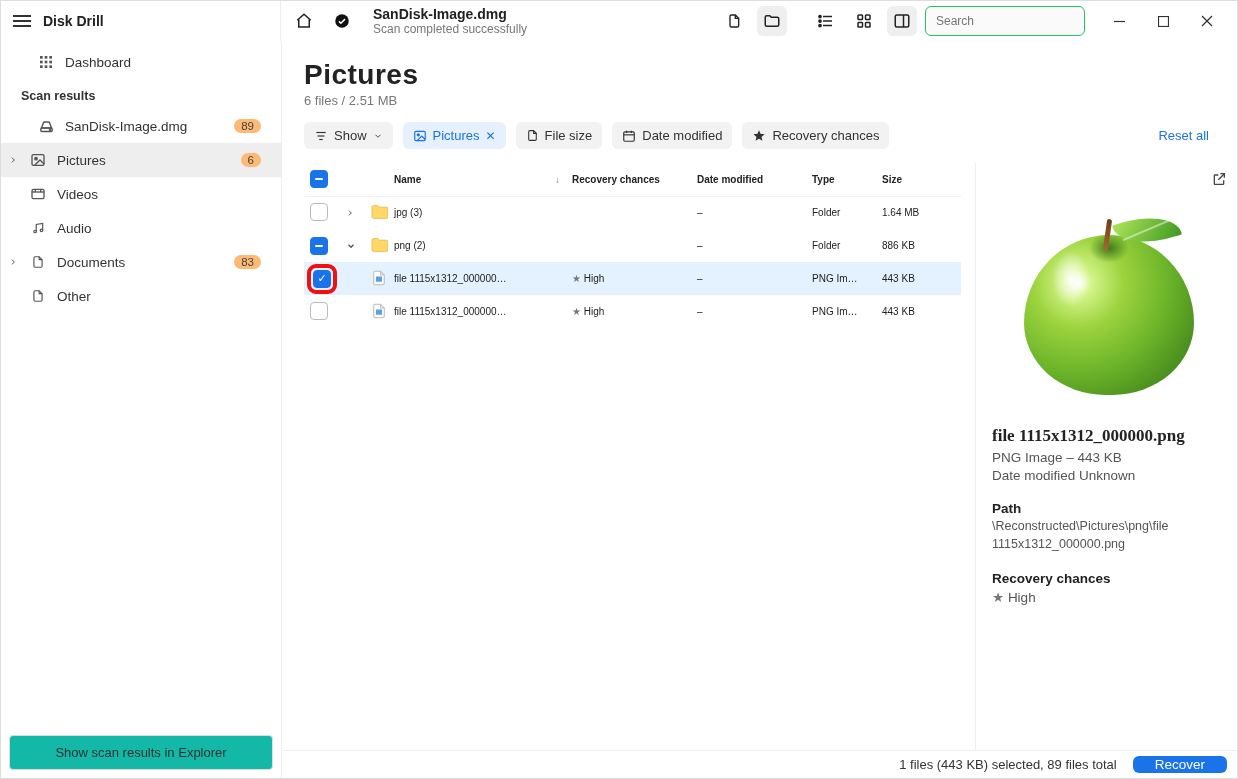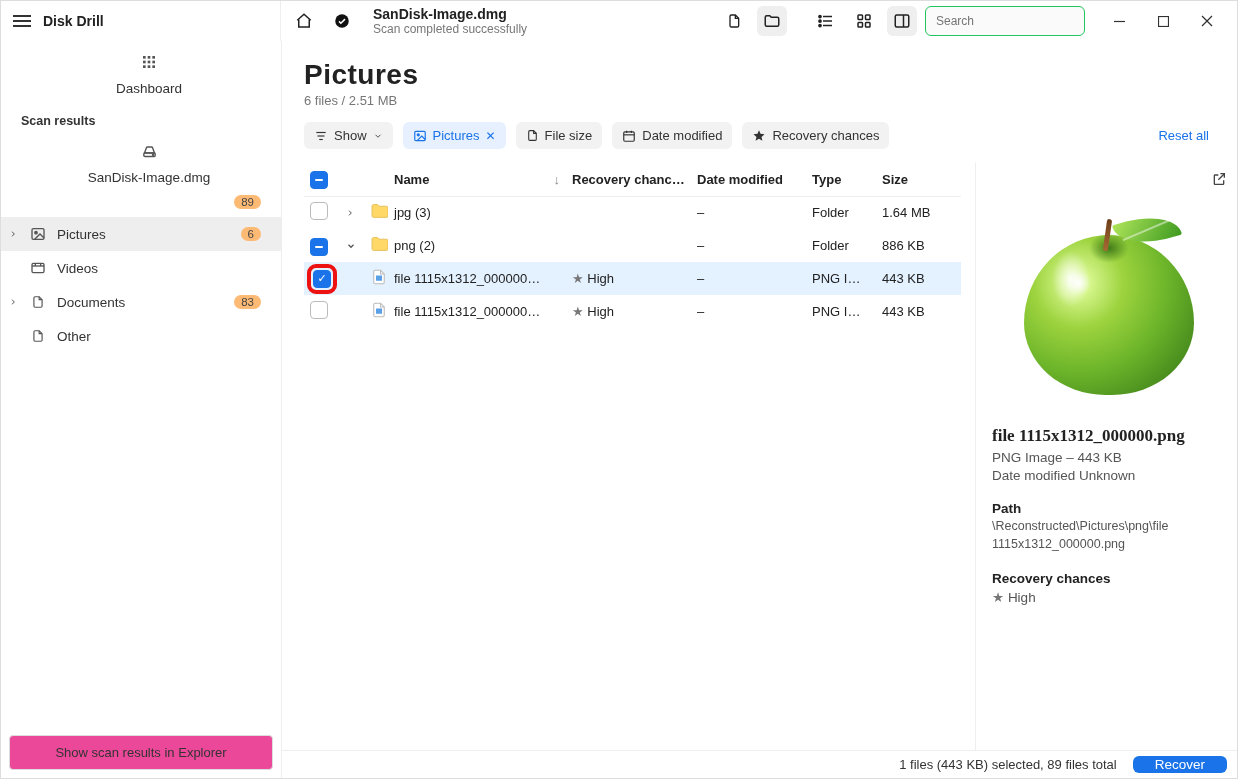--- a/index.html
+++ b/index.html
@@ -21,39 +21,39 @@
   .win-ctrls { display:flex; gap:0; margin-left:4px;}
   .win-ctrls .win { width:44px; height:30px; display:flex; align-items:center; justify-content:center; color:#333;}
 
   .body { flex:1; display:flex; overflow:hidden; }
   .sidebar { width:281px; border-right:1px solid #eee; display:flex; flex-direction:column; background:#fff;}
   .sidebar .section-label { font-size:12.5px; font-weight:600; color:#333; padding:10px 20px 6px;}
   .side-item { display:flex; align-items:center; gap:10px; padding:8px 20px; font-size:13.5px; color:#333; border-radius:0;}
   .side-item .badge { margin-left:auto; background:#fdba74; border-radius:10px; font-size:11.5px; padding:1px 7px; color:#444;}
   .side-item .chev { width:10px; color:#777; font-size:10px; }
   .side-item.lvl1 { padding-left:8px;}
-  .side-item.lvl2 { padding-left:36px;flex-direction:column;}
+  .side-item.lvl2 { padding-left:36px;}
   .side-item.active { background:#eeeeee;}
-  .sidebar .bottom-btn { margin:auto 8px 8px 8px; text-align:center; border:1px solid #ddd; padding:9px; border-radius:4px; font-size:13px; color:#333; background:#ec4899;}
+  .sidebar .bottom-btn { margin:auto 8px 8px 8px; text-align:center; border:1px solid #ddd; padding:9px; border-radius:4px; font-size:13px; color:#333; background:#14b8a6;}
   .side-icon { width:18px; height:18px; display:flex; align-items:center; justify-content:center; color:#555;}
 
   .main { flex:1; display:flex; flex-direction:column; overflow:hidden;}
   .header-area { padding:18px 22px 6px;}
   .page-title { font-size:28px; font-weight:700; letter-spacing:0.5px;}
   .page-sub { font-size:13px; color:#777; margin-top:2px;}
   .filters { display:flex; gap:10px; align-items:center; padding:8px 22px 14px; }
   .chip { display:flex; align-items:center; gap:6px; padding:6px 10px; border-radius:6px; font-size:13px; background:#f2f2f2; color:#333;}
   .chip.blue { background:#e6f0ff; color:#1a73e8;}
   .chip .closex { color:#1a73e8; font-size:12px;}
   .reset { margin-left:auto; color:#1a73e8; font-size:13px; padding-right:6px;}
 
   .content-row { flex:1; display:flex; overflow:hidden; }
   .table-wrap { flex:1; padding:0 14px 0 22px; overflow:auto; }
   table { width:100%; border-collapse:collapse; table-layout:fixed;}
-  th, td { text-align:left; font-size:13px; padding:0 6px; height:33px; overflow:hidden; text-overflow:ellipsis; white-space:nowrap;}
+  th, td { text-align:left; font-size:10px; padding:0 6px; height:33px; overflow:hidden; text-overflow:ellipsis; white-space:nowrap;}
   thead th { font-weight:600; color:#222; border-bottom:1px solid #eee;}
   tr.selected td { background:#e4f1ff;}
   .cb { width:18px; height:18px; border:1.5px solid #bbb; border-radius:4px; display:inline-flex; align-items:center; justify-content:center; background:#fff;}
   .cb.blue { background:#1a73e8; border-color:#1a73e8; color:#fff; }
   .cb.blue::after{ content:""; width:8px; height:2px; background:#fff; border-radius:1px;}
   .cb.blue.check::after{ content:"✓"; font-size:11px; line-height:1; background:none; height:auto; width:auto;}
   .folder-icon { width:20px; height:16px; display:inline-block;}
   .file-icon { width:18px; height:20px; display:inline-flex; align-items:center; justify-content:center;}
   .disc { color:#777; font-size:10px;}
   .star { color:#777;}
@@ -237,20 +237,31 @@
             <span class="chev"></span>
             <span class="side-icon">
               <svg width="16" height="16" viewBox="0 0 24 24" fill="none" stroke="currentColor" stroke-width="2">
                 <rect x="3" y="5" width="18" height="14" rx="2"></rect>
                 <line x1="3" y1="9" x2="21" y2="9"></line>
                 <line x1="8" y1="5" x2="8" y2="9"></line>
                 <line x1="16" y1="5" x2="16" y2="9"></line>
               </svg>
             </span>
             <span>Videos</span>
+          </div>
+          <div class="side-item lvl1">
+            <span class="chev"></span>
+            <span class="side-icon">
+              <svg width="14" height="16" viewBox="0 0 24 24" fill="none" stroke="currentColor" stroke-width="2">
+                <path d="M9 18V6l11-2v12"></path>
+                <circle cx="7" cy="18" r="2.2"></circle>
+                <circle cx="18" cy="16" r="2.2"></circle>
+              </svg>
+            </span>
+            <span>Audio</span>
           </div>
           <div class="side-item lvl1">
             <span class="chev">
               <svg width="8" height="10" viewBox="0 0 24 24" fill="none" stroke="#555" stroke-width="3">
                 <polyline points="9 5 16 12 9 19"></polyline>
               </svg>
             </span>
             <span class="side-icon">
               <svg width="14" height="16" viewBox="0 0 24 24" fill="none" stroke="currentColor" stroke-width="2">
                 <path d="M14 3H7a2 2 0 0 0-2 2v14a2 2 0 0 0 2 2h10a2 2 0 0 0 2-2V8z"></path>

